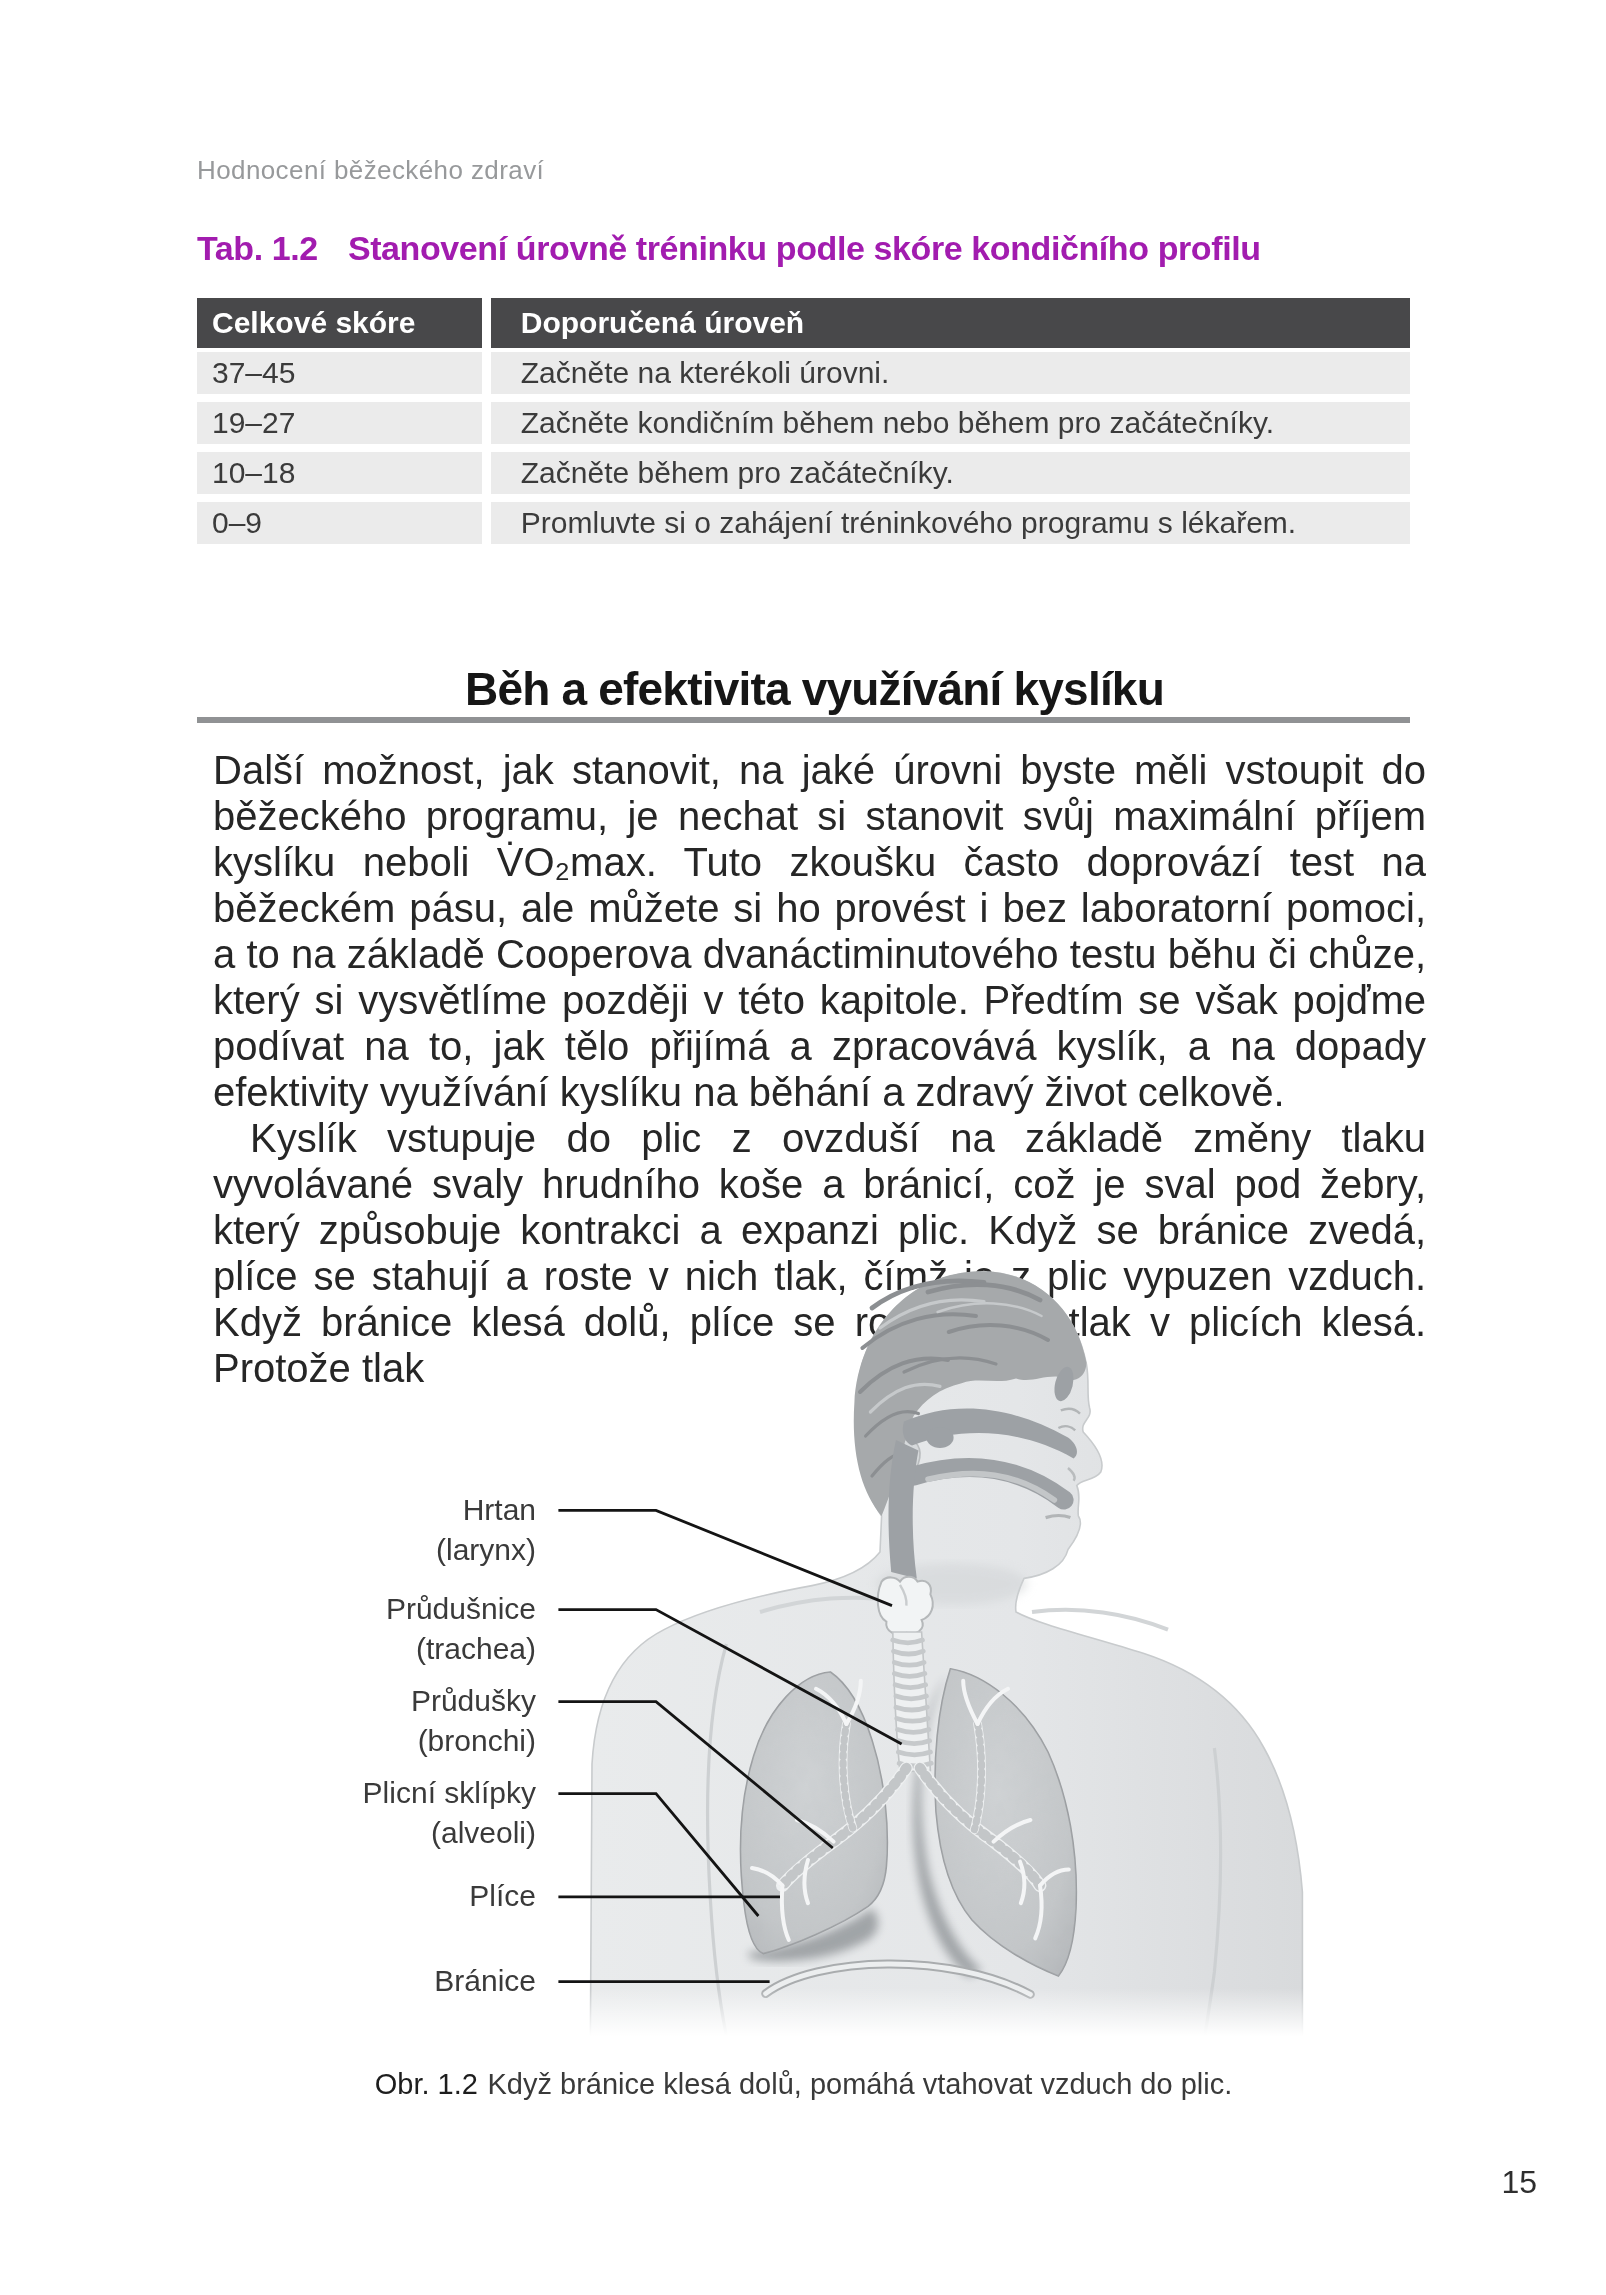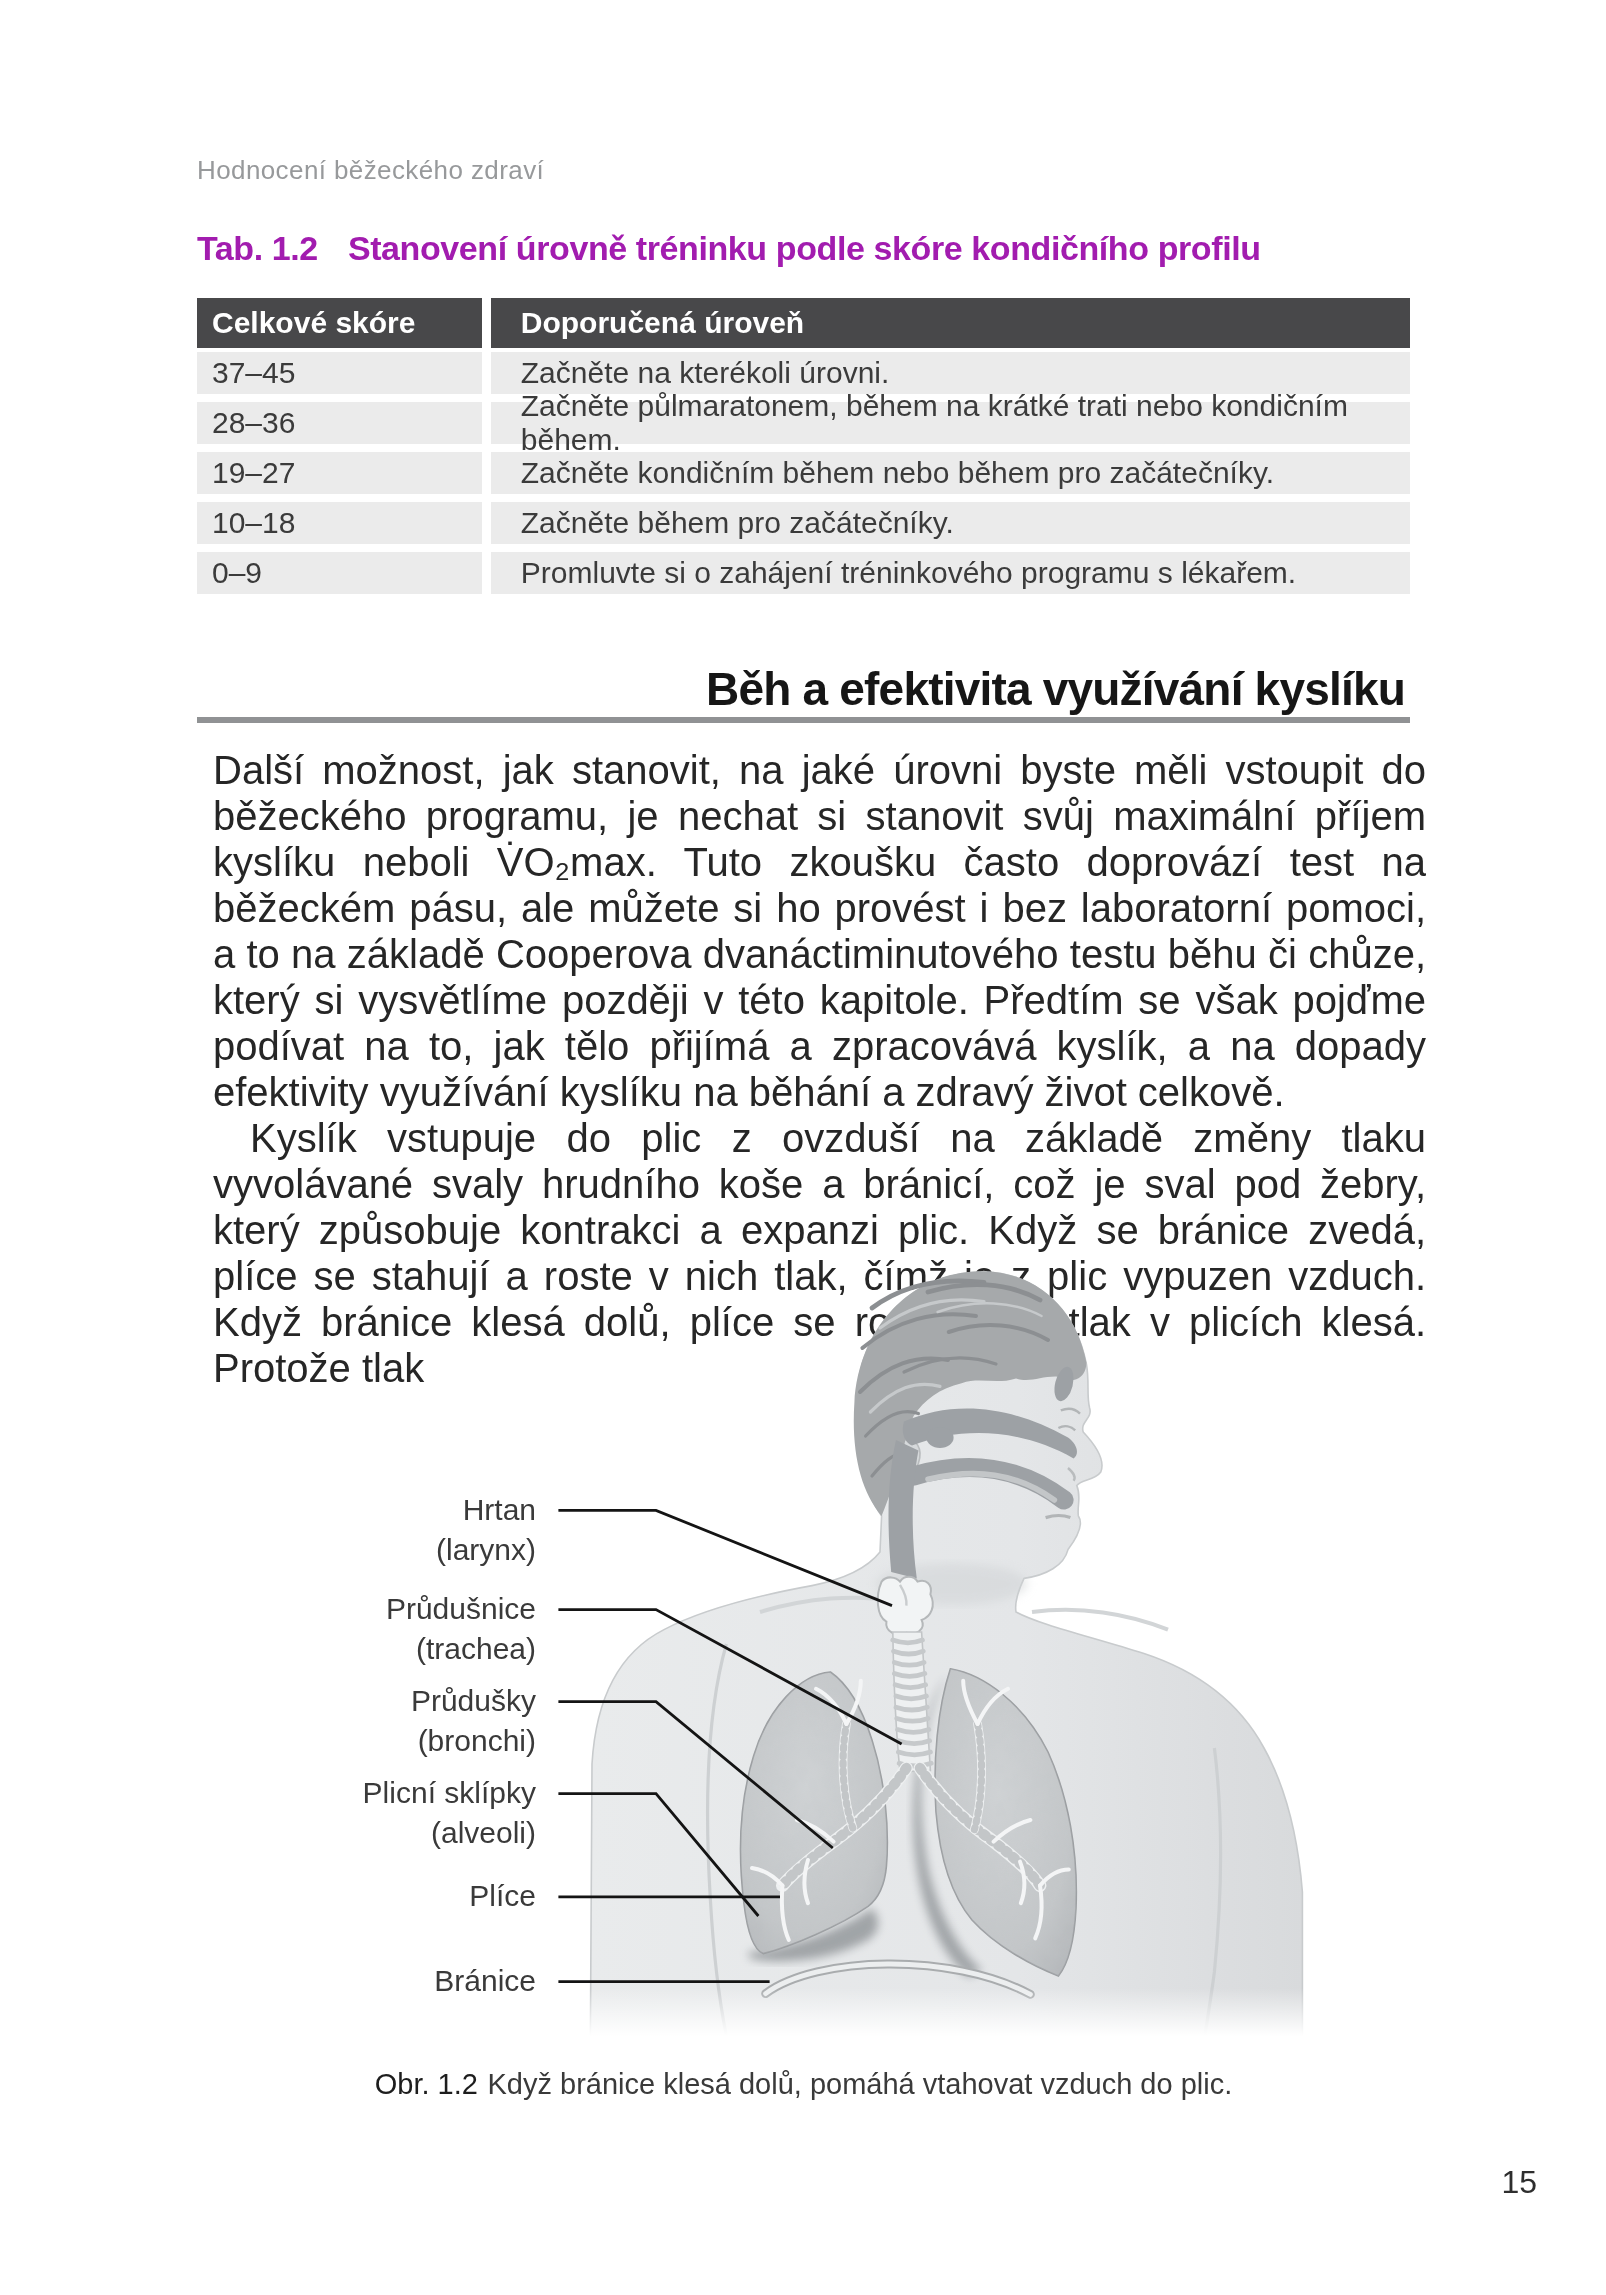--- a/index.html
+++ b/index.html
@@ -12,22 +12,22 @@
   .tab-title .tab-label{margin-right:30px;}
   .score-table{position:absolute; left:197px; top:298px; width:1213px;}
   .trow,.thead{display:flex; width:100%;}
   .thead{height:50px; margin-bottom:4px;}
   .thead .cell{background:#48484a; color:#ffffff; font-weight:bold;}
   .trow{height:42px; margin-bottom:8px;}
   .trow .cell{background:#ebebeb; color:#3b3b3b;}
   .cell{display:flex; align-items:center; font-size:30px;}
   .c1{width:285px; margin-right:8.8px; padding-left:15px; box-sizing:border-box; flex:none;}
   .c2{flex:1; padding-left:30px; box-sizing:border-box;}
-  .section-heading{position:absolute; left:192px; top:662px; width:1213px; margin:0;
-    text-align:right; font-size:46px; font-weight:bold; color:#161616; letter-spacing:-0.8px;}
+  .section-heading{position:absolute; left:208px; top:662px; width:1213px; margin:0;
+    text-align:center; font-size:46px; font-weight:bold; color:#161616; letter-spacing:-0.8px;}
   .heading-rule{position:absolute; left:197px; top:717px; width:1213px; height:5.6px; background:#909294;}
   .bodytext{position:absolute; left:197px; top:747px; width:1213px;
     font-size:40px; line-height:46px; color:#262626; text-align:justify;margin-left:16px;}
   .bodytext p{margin:0;}
   .bodytext p.indented{text-indent:37px;}
   .figure-svg{position:absolute; left:344px; top:1236px; width:1016px; height:800px;}
   .fig-label{position:absolute; left:192px; width:344px; text-align:right;
     font-size:30px; line-height:40px; color:#3a3a3a;}
   .fig-caption{position:absolute; left:197px; top:2068px; width:1213px; text-align:center;
     font-size:29px; color:#3a3a3a;}
@@ -46,24 +46,20 @@
   </div>
 
   <div class="score-table">
     <div class="thead">
       <div class="cell c1">Celkové skóre</div>
       <div class="cell c2">Doporučená úroveň</div>
     </div>
     <div class="trow">
       <div class="cell c1">37–45</div>
       <div class="cell c2">Začněte na kterékoli úrovni.</div>
-    </div>
-    <div class="trow">
-      <div class="cell c1">28–36</div>
-      <div class="cell c2">Začněte půlmaratonem, během na krátké trati nebo kondičním během.</div>
     </div>
     <div class="trow">
       <div class="cell c1">19–27</div>
       <div class="cell c2">Začněte kondičním během nebo během pro začátečníky.</div>
     </div>
     <div class="trow">
       <div class="cell c1">10–18</div>
       <div class="cell c2">Začněte během pro začátečníky.</div>
     </div>
     <div class="trow">

